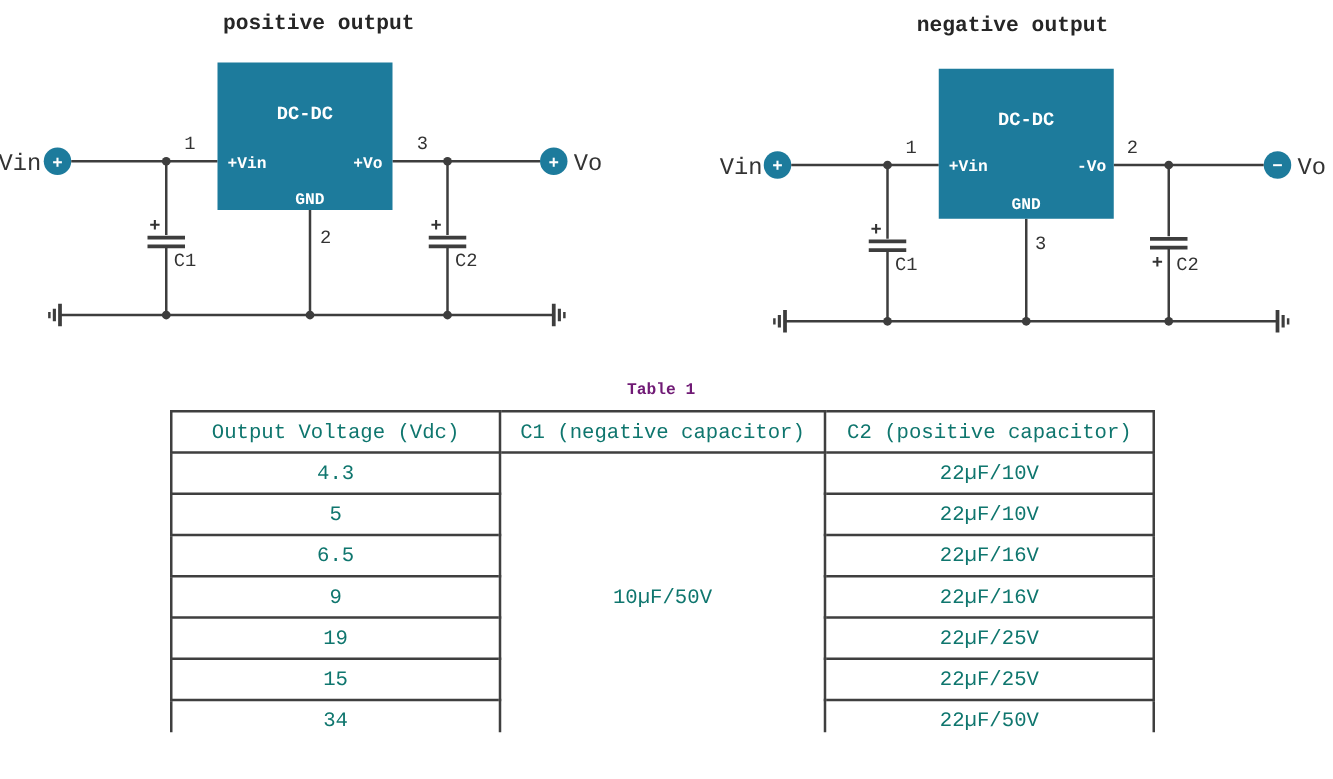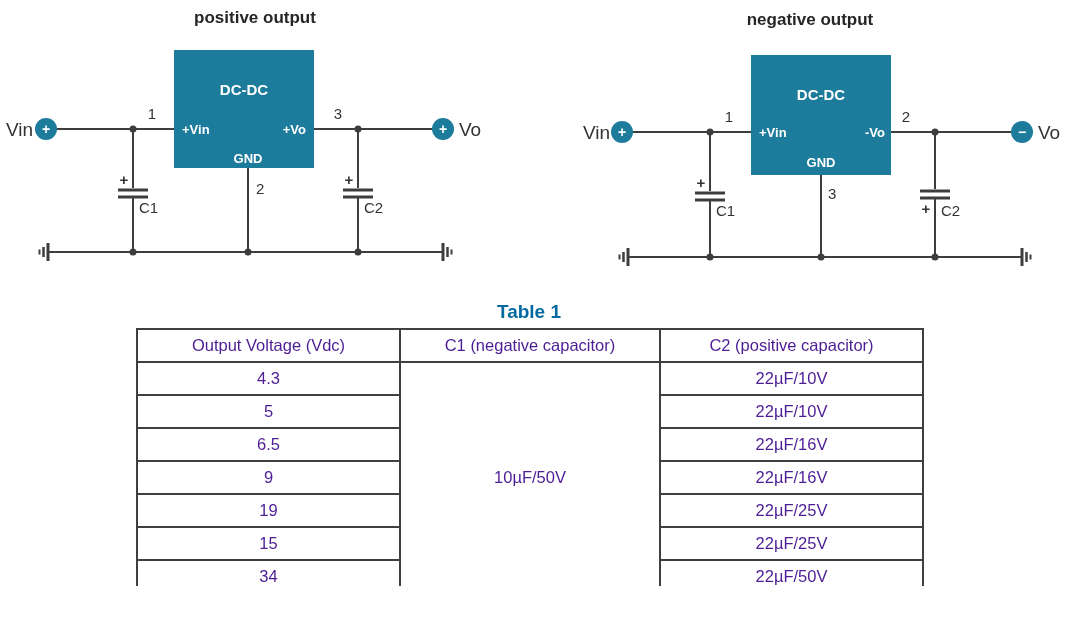--- a/index.html
+++ b/index.html
@@ -1,18 +1,18 @@
 <!DOCTYPE html>
 <html><head>
 <meta charset="utf-8">
 <style>
   html,body{margin:0;padding:0;background:#ffffff;}
   .screen{
     position:relative;width:1066px;height:586px;background:#ffffff;
-    font-family:Liberation Sans, sans-serif;overflow:hidden;
+    font-family:Liberation Mono, monospace;overflow:hidden;
   }
   .circuit-svg{position:absolute;top:0;}
   #pos-circuit{left:0;}
   #neg-circuit{left:533px;}
 
   
   text{fill:#2e2e2e;}
   .circ-title{font-size:17px;font-weight:700;fill:#262626;}
   .term-label{font-size:19px;fill:#333333;}
   .polarity{font-size:14px;font-weight:700;fill:#ffffff;}
@@ -27,26 +27,26 @@
   .gnd-b1{stroke:#3d3d3d;stroke-width:3;}
   .gnd-b2{stroke:#3d3d3d;stroke-width:2.5;}
   .gnd-b3{stroke:#3d3d3d;stroke-width:2;}
   .dot{fill:#3d3d3d;}
   .block{fill:#1d7b9c;}
   .term-circle{fill:#1d7b9c;}
 
   
   .table-section{position:absolute;left:136px;top:300px;width:786px;}
   .table-title{
-    text-align:center;font-size:19px;font-weight:700;color:#0369a1;
+    text-align:center;font-size:13px;font-weight:700;color:#701a75;
     height:28px;line-height:24px;
   }
   table.cap-table{
     border-collapse:collapse;table-layout:fixed;width:786px;
-    font-size:16.5px;color:#4c1d95;
+    font-size:16.5px;color:#0f766e;
   }
   table.cap-table th, table.cap-table td{
     border:2px solid #3f3f3f;text-align:center;vertical-align:middle;
     height:31px;padding:0;font-weight:400;
   }
   table.cap-table th{font-weight:400;}
   col.c-volt{width:263px;} col.c-c1{width:260px;} col.c-c2{width:263px;}
 </style>
 </head>
 <body>

